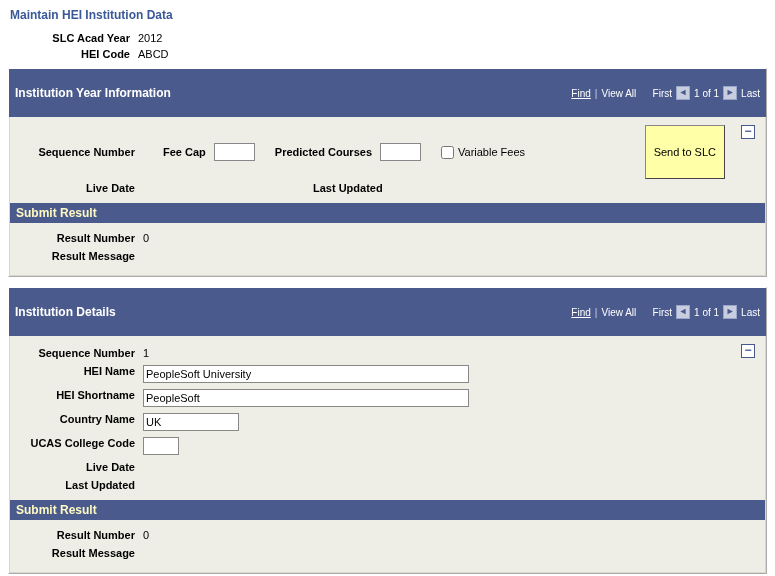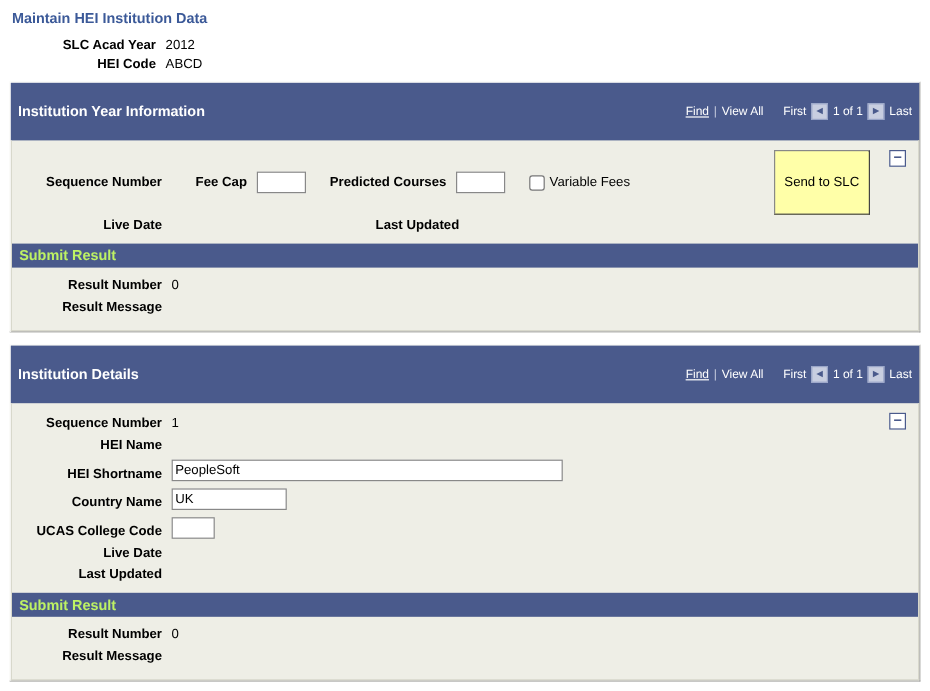--- a/index.html
+++ b/index.html
@@ -67,37 +67,37 @@
   }
   .collapse-icon {
     position: absolute; top: 8px; right: 10px;
     width: 12px; height: 12px;
     border: 1px solid #4a5a8c;
     color: #4a5a8c;
     text-align: center; line-height: 10px;
     font-size: 12px; font-weight: bold;
     background: #fff;
   }
-  .row { display: flex; align-items: flex-end; padding: 3px 0;}
+  .row { display: flex; align-items: flex-start; padding: 3px 0;}
   .lbl { text-align: right; padding-right: 8px; font-weight: bold; }
   .lbl.w1 { width: 115px;}
   .lbl.w2 { width: 115px;}
   .val { }
   input[type="text"].small { width: 35px; height: 16px; border: 1px solid #888; font-size: 11px; padding: 0 2px;}
   input[type="text"].med { width: 90px; height: 16px; border: 1px solid #888; font-size: 11px; padding: 0 2px;}
   input[type="text"].wide { width: 320px; height: 16px; border: 1px solid #888; font-size: 11px; padding: 0 2px;}
   input[type="text"].tiny { width: 30px; height: 16px; border: 1px solid #888; font-size: 11px; padding: 0 2px;}
   input[type="checkbox"]{ margin: 0 4px 0 0; vertical-align: middle;}
   .send-btn {
     background: #ffffa8;
     border: 1px solid #888; border-right-color: #444; border-bottom-color:#444;
     padding: 20px 8px; font-size: 11px;
   }
   .subbar {
-    background: #4a5a8c; color: #bef264; font-weight: bold; font-size: 12px;
+    background: #4a5a8c; color: #fef9c3; font-weight: bold; font-size: 12px;
     padding: 3px 6px; margin: 6px -10px 6px -10px;
   }
   .info-row {
     display: flex; align-items: center; gap: 20px;
   }
 </style>
 </head>
 <body>
 
 <div class="page-title">Maintain HEI Institution Data</div>
@@ -193,20 +193,21 @@
   </div>
   <div class="inner">
     <span class="collapse-icon">−</span>
 
     <div class="row">
       <span class="lbl w2">Sequence Number</span>
       <span class="val">1</span>
     </div>
     <div class="row">
       <span class="lbl w2">HEI Name</span>
+      <input type="text" class="wide" value="PeopleSoft University" style="">
     </div>
     <div class="row">
       <span class="lbl w2">HEI Shortname</span>
       <input type="text" class="wide" value="PeopleSoft" style="">
     </div>
     <div class="row">
       <span class="lbl w2">Country Name</span>
       <input type="text" class="med" value="UK" style="">
     </div>
     <div class="row">

